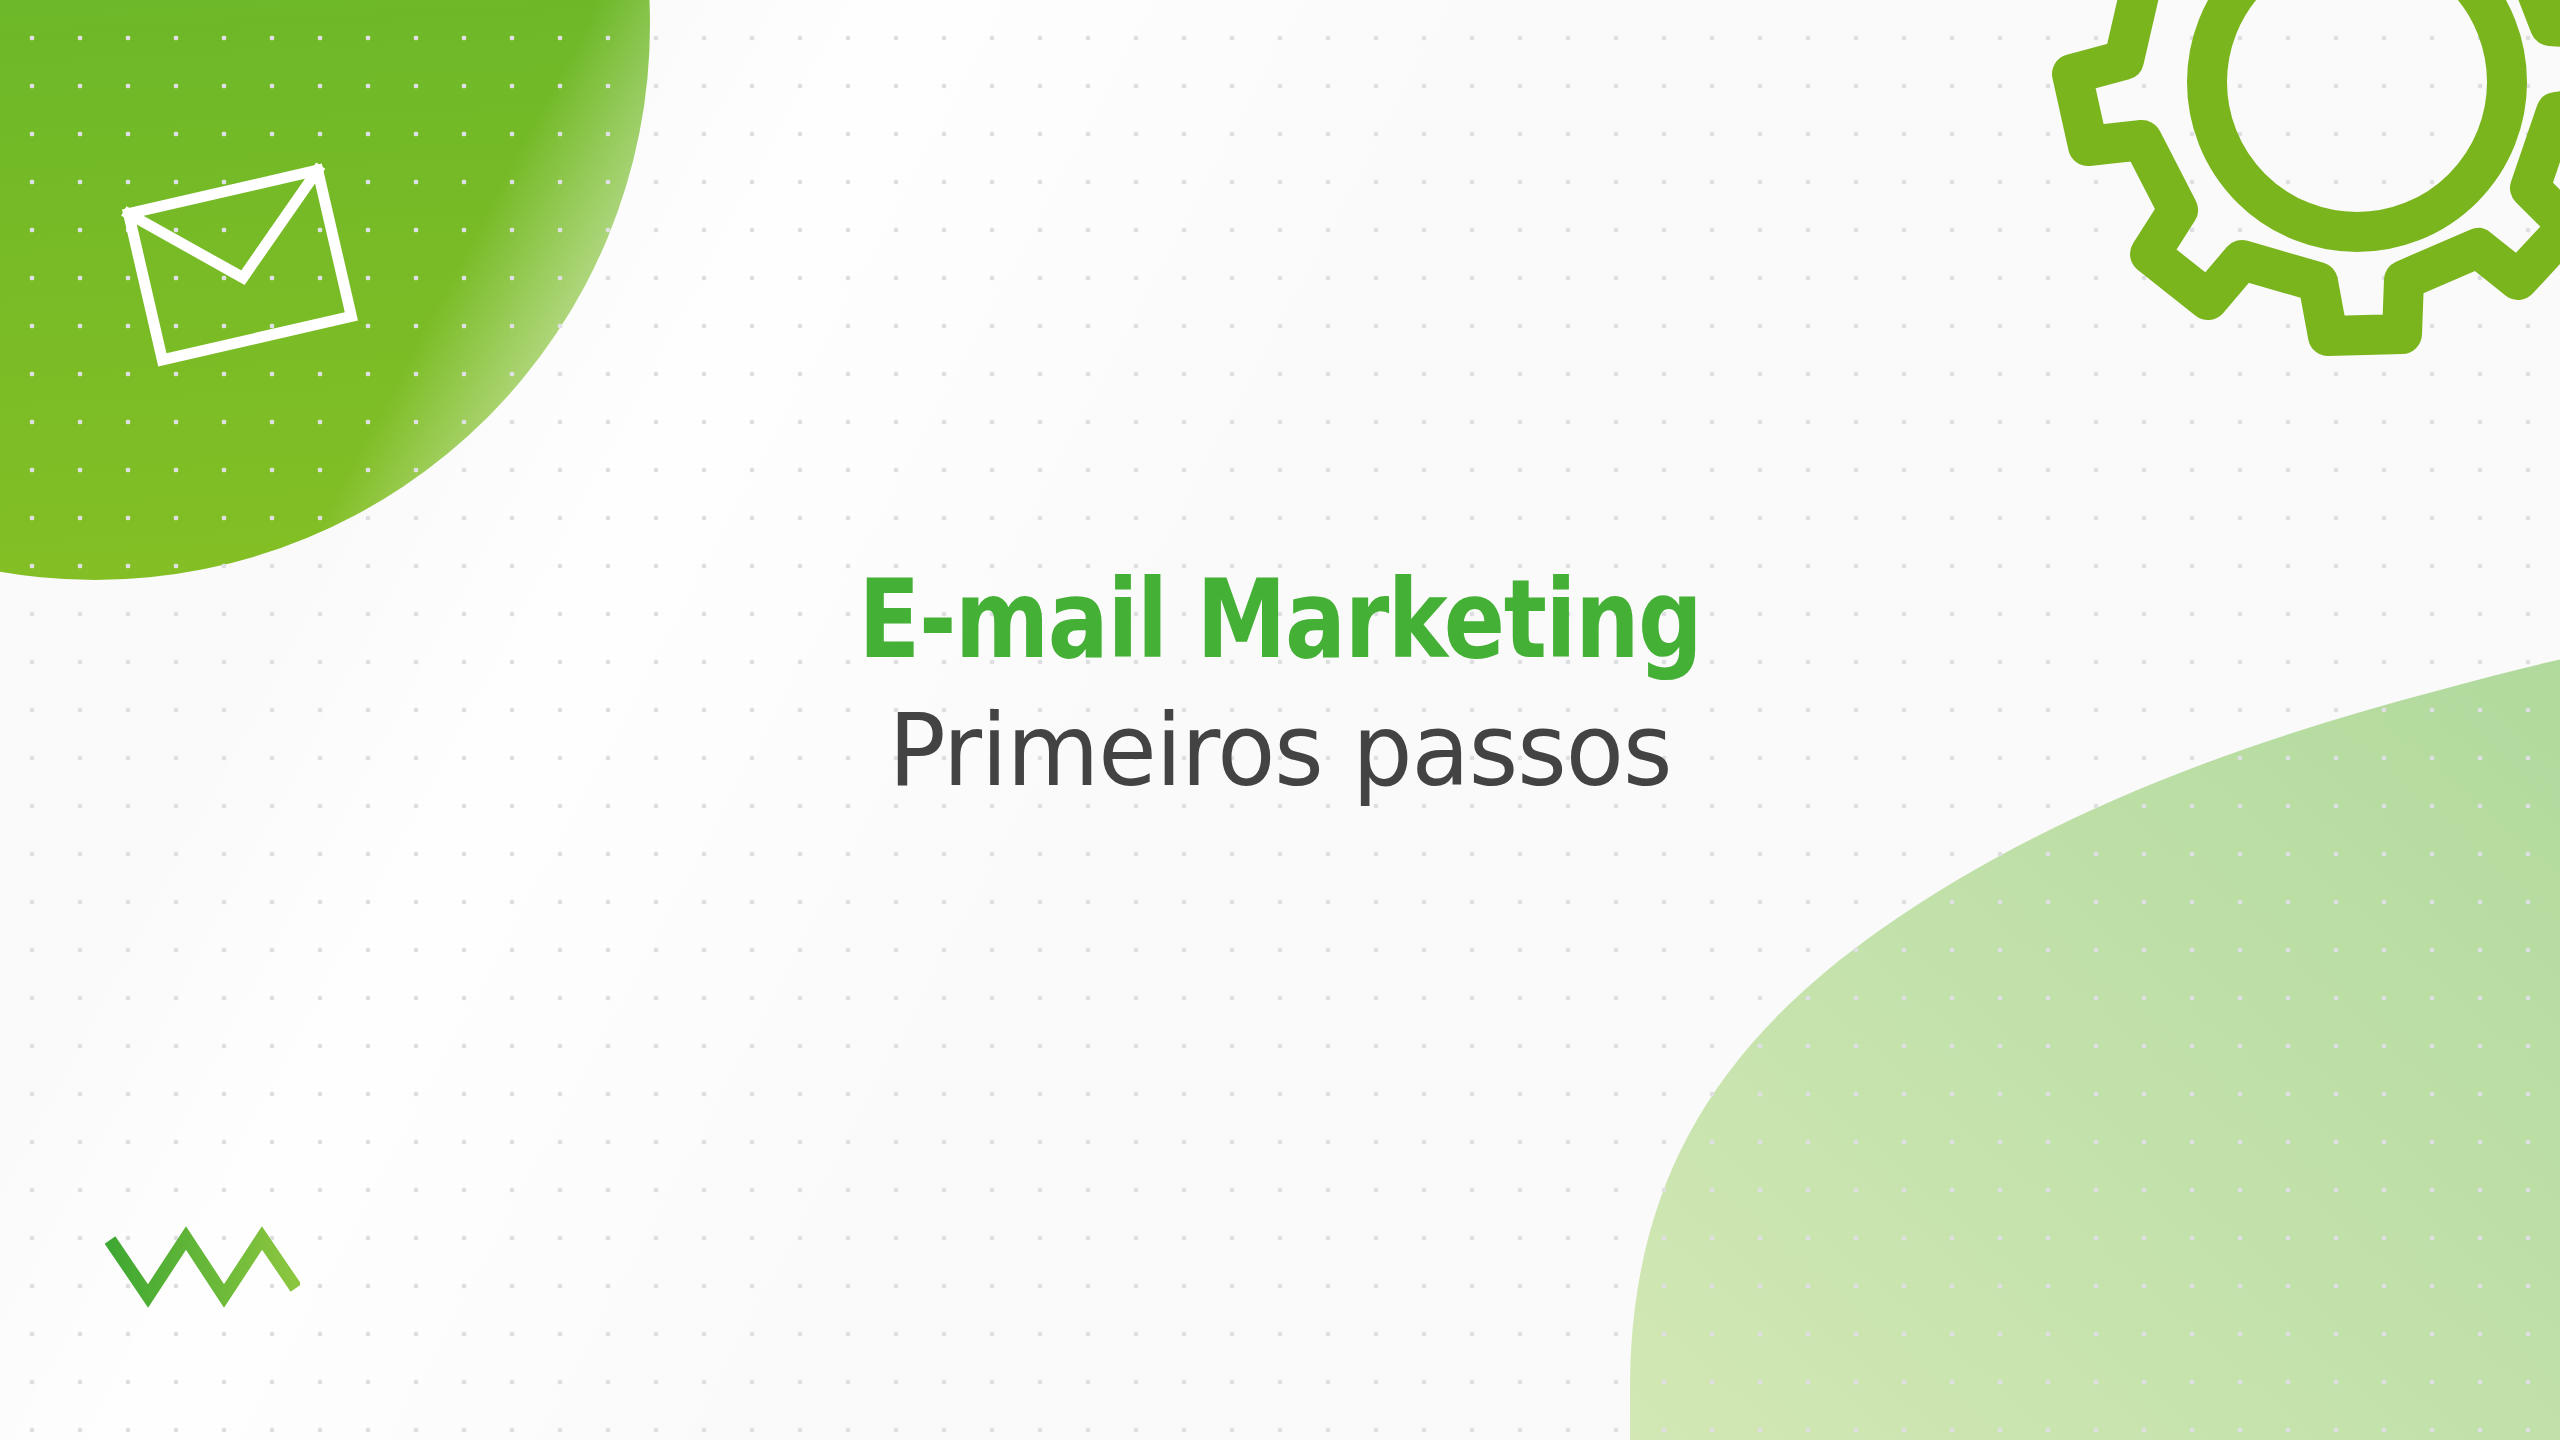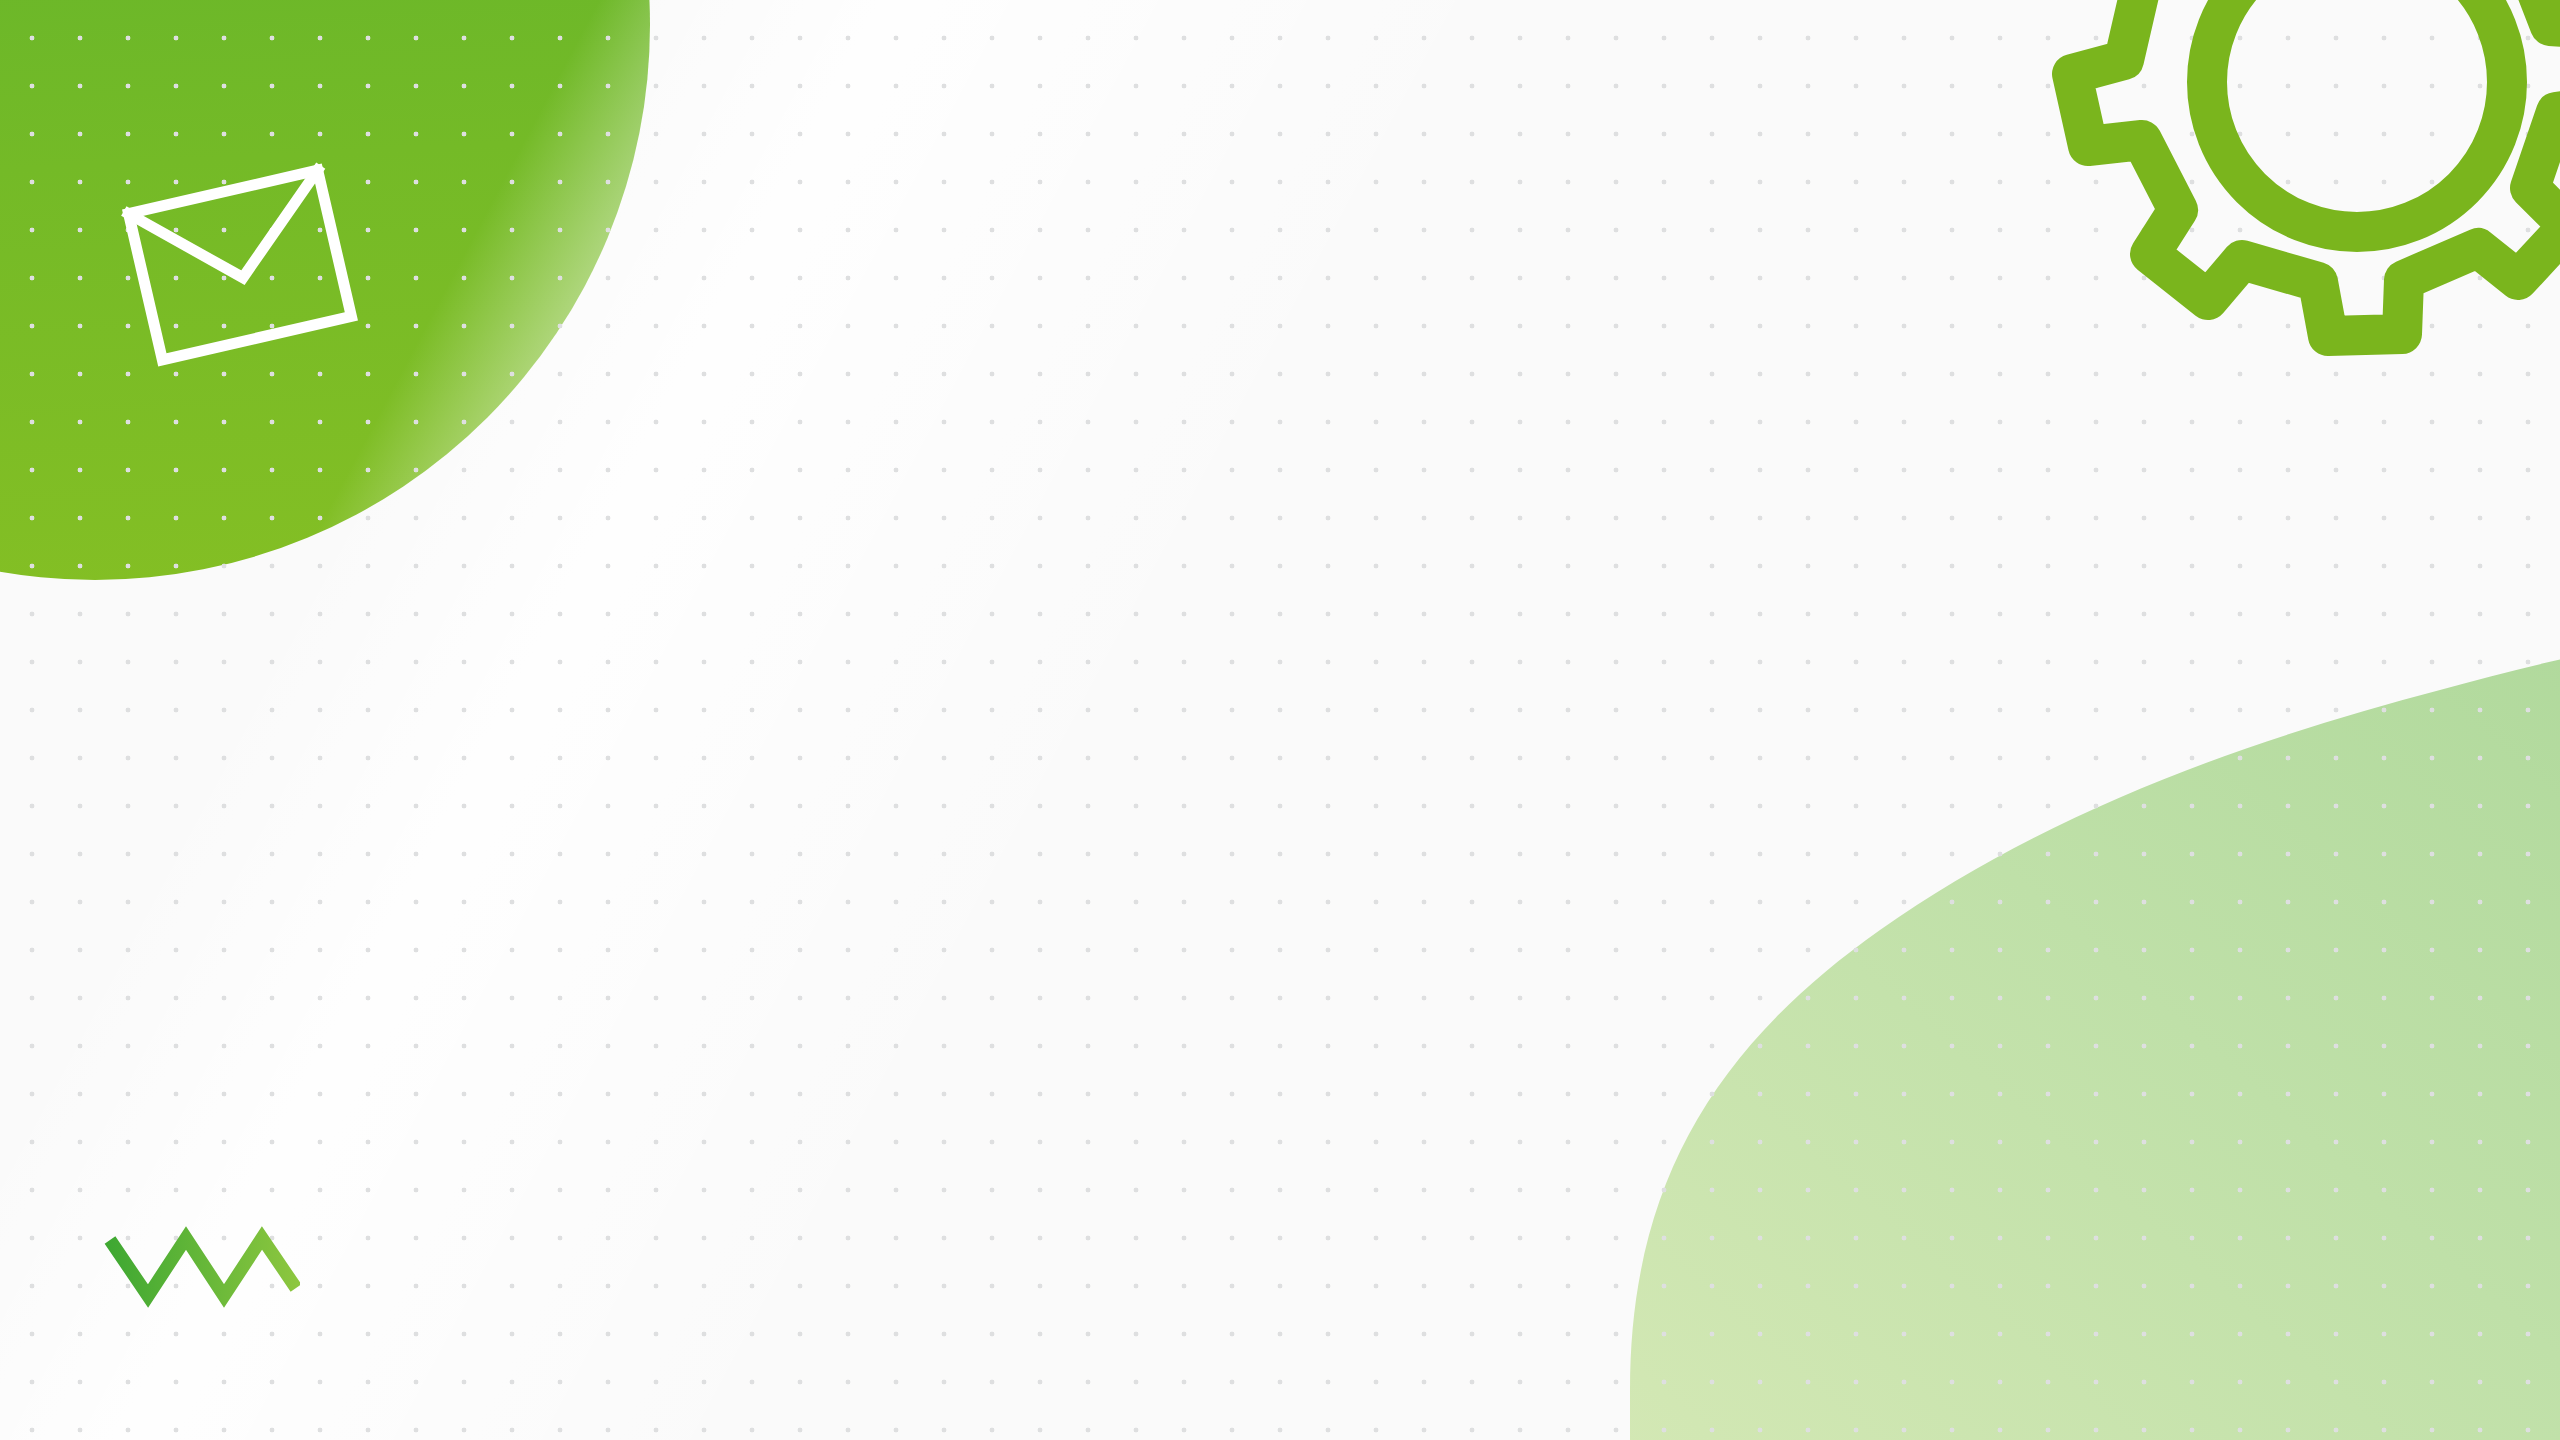--- a/index.html
+++ b/index.html
@@ -187,14 +187,18 @@
       <defs>
         <linearGradient id="zzGrad" x1="0" y1="0" x2="1" y2="0">
           <stop offset="0%" stop-color="#3fa832"></stop>
           <stop offset="100%" stop-color="#8cc63f"></stop>
         </linearGradient>
       </defs>
       <polyline points="10,16 48,72 86,14 124,72 162,14 196,64" fill="none" stroke="url(#zzGrad)" stroke-width="13" stroke-linejoin="miter" stroke-linecap="butt" stroke-miterlimit="10"></polyline>
     </svg>
   </div>
 
+  <div class="text-block">
+    <h1 class="slide-title">E-mail Marketing</h1>
+    <h2 class="slide-subtitle">Primeiros passos</h2>
+  </div>
 
 </div>
 
 </body></html>

